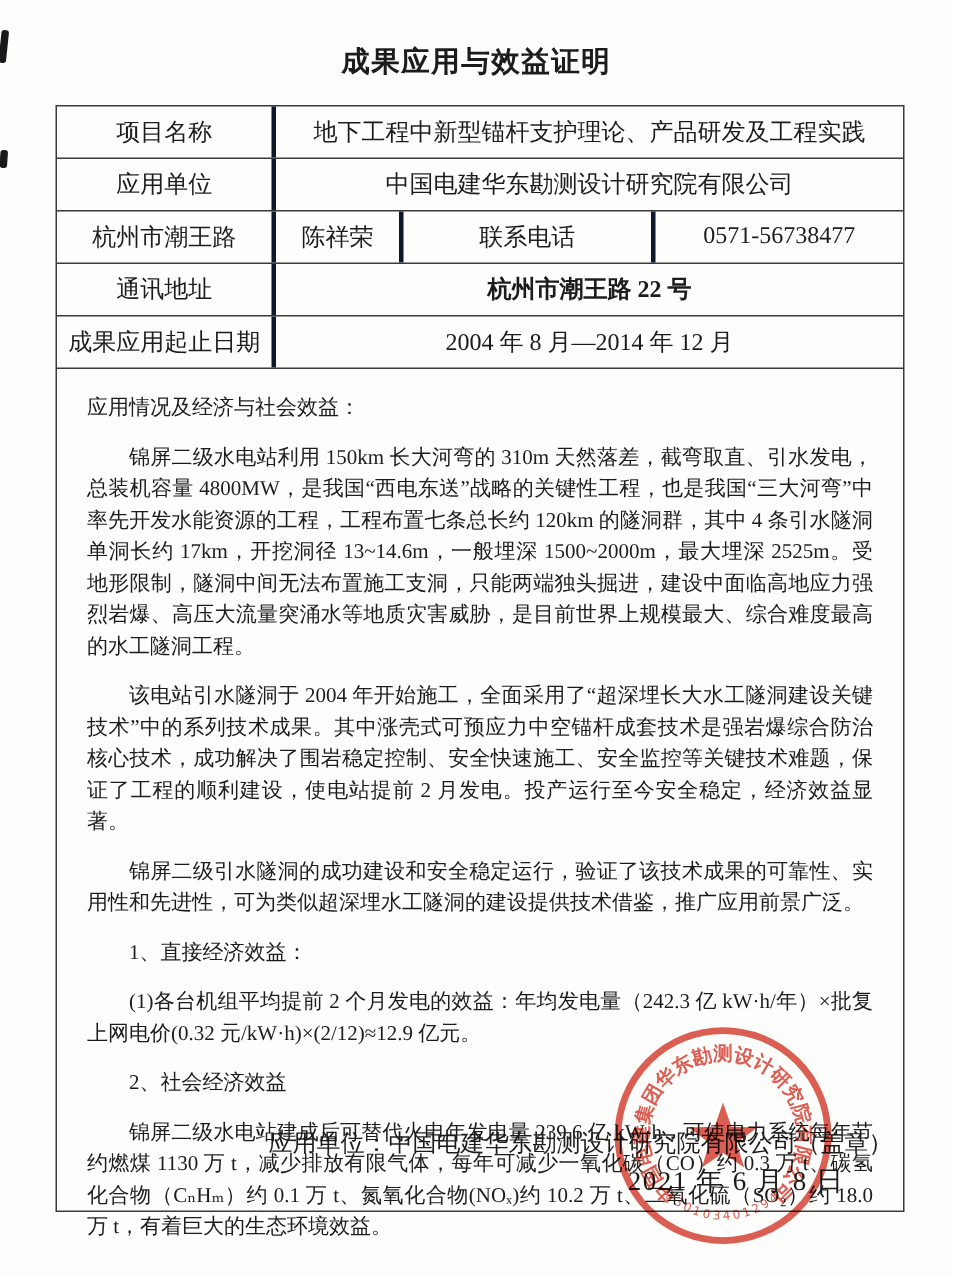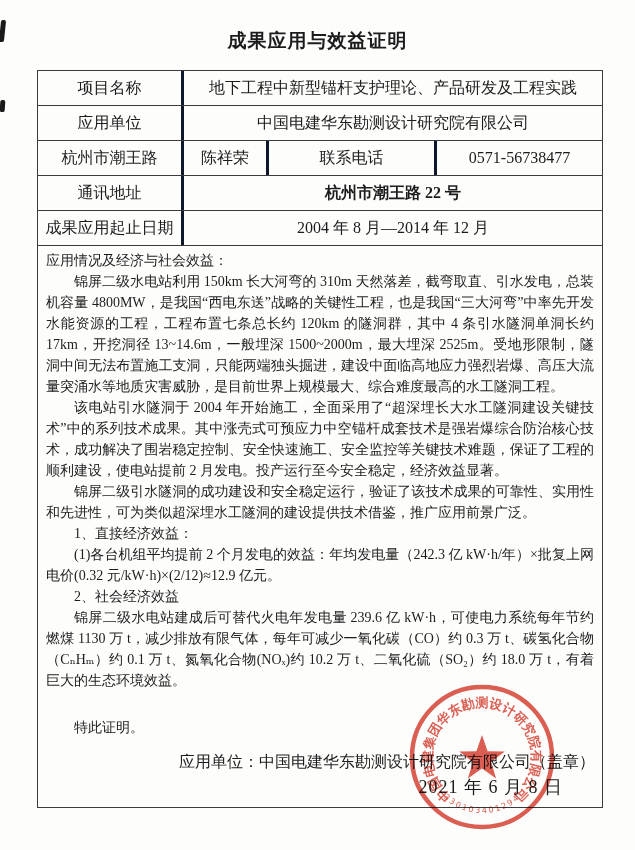--- a/index.html
+++ b/index.html
@@ -53,21 +53,21 @@
   .bold { font-weight:700; }
   .big-cell {
     height:561px;
     box-sizing:border-box;
     padding:4px 8px 0 8px;
     font-size:14px;
     line-height:21px;
     text-align:justify;
     position:relative;
   }
-  .big-cell p { margin:0; }
+  .big-cell p { margin:12px; }
   .big-cell p.indent { text-indent:2em; }
   .big-cell p.closing { text-indent:2em; margin-top:26px; }
   .sign-unit {
     position:absolute;
     top:752px; right:40px;
     font-size:16px;
     z-index:2;
   }
   .sign-date {
     position:absolute;

